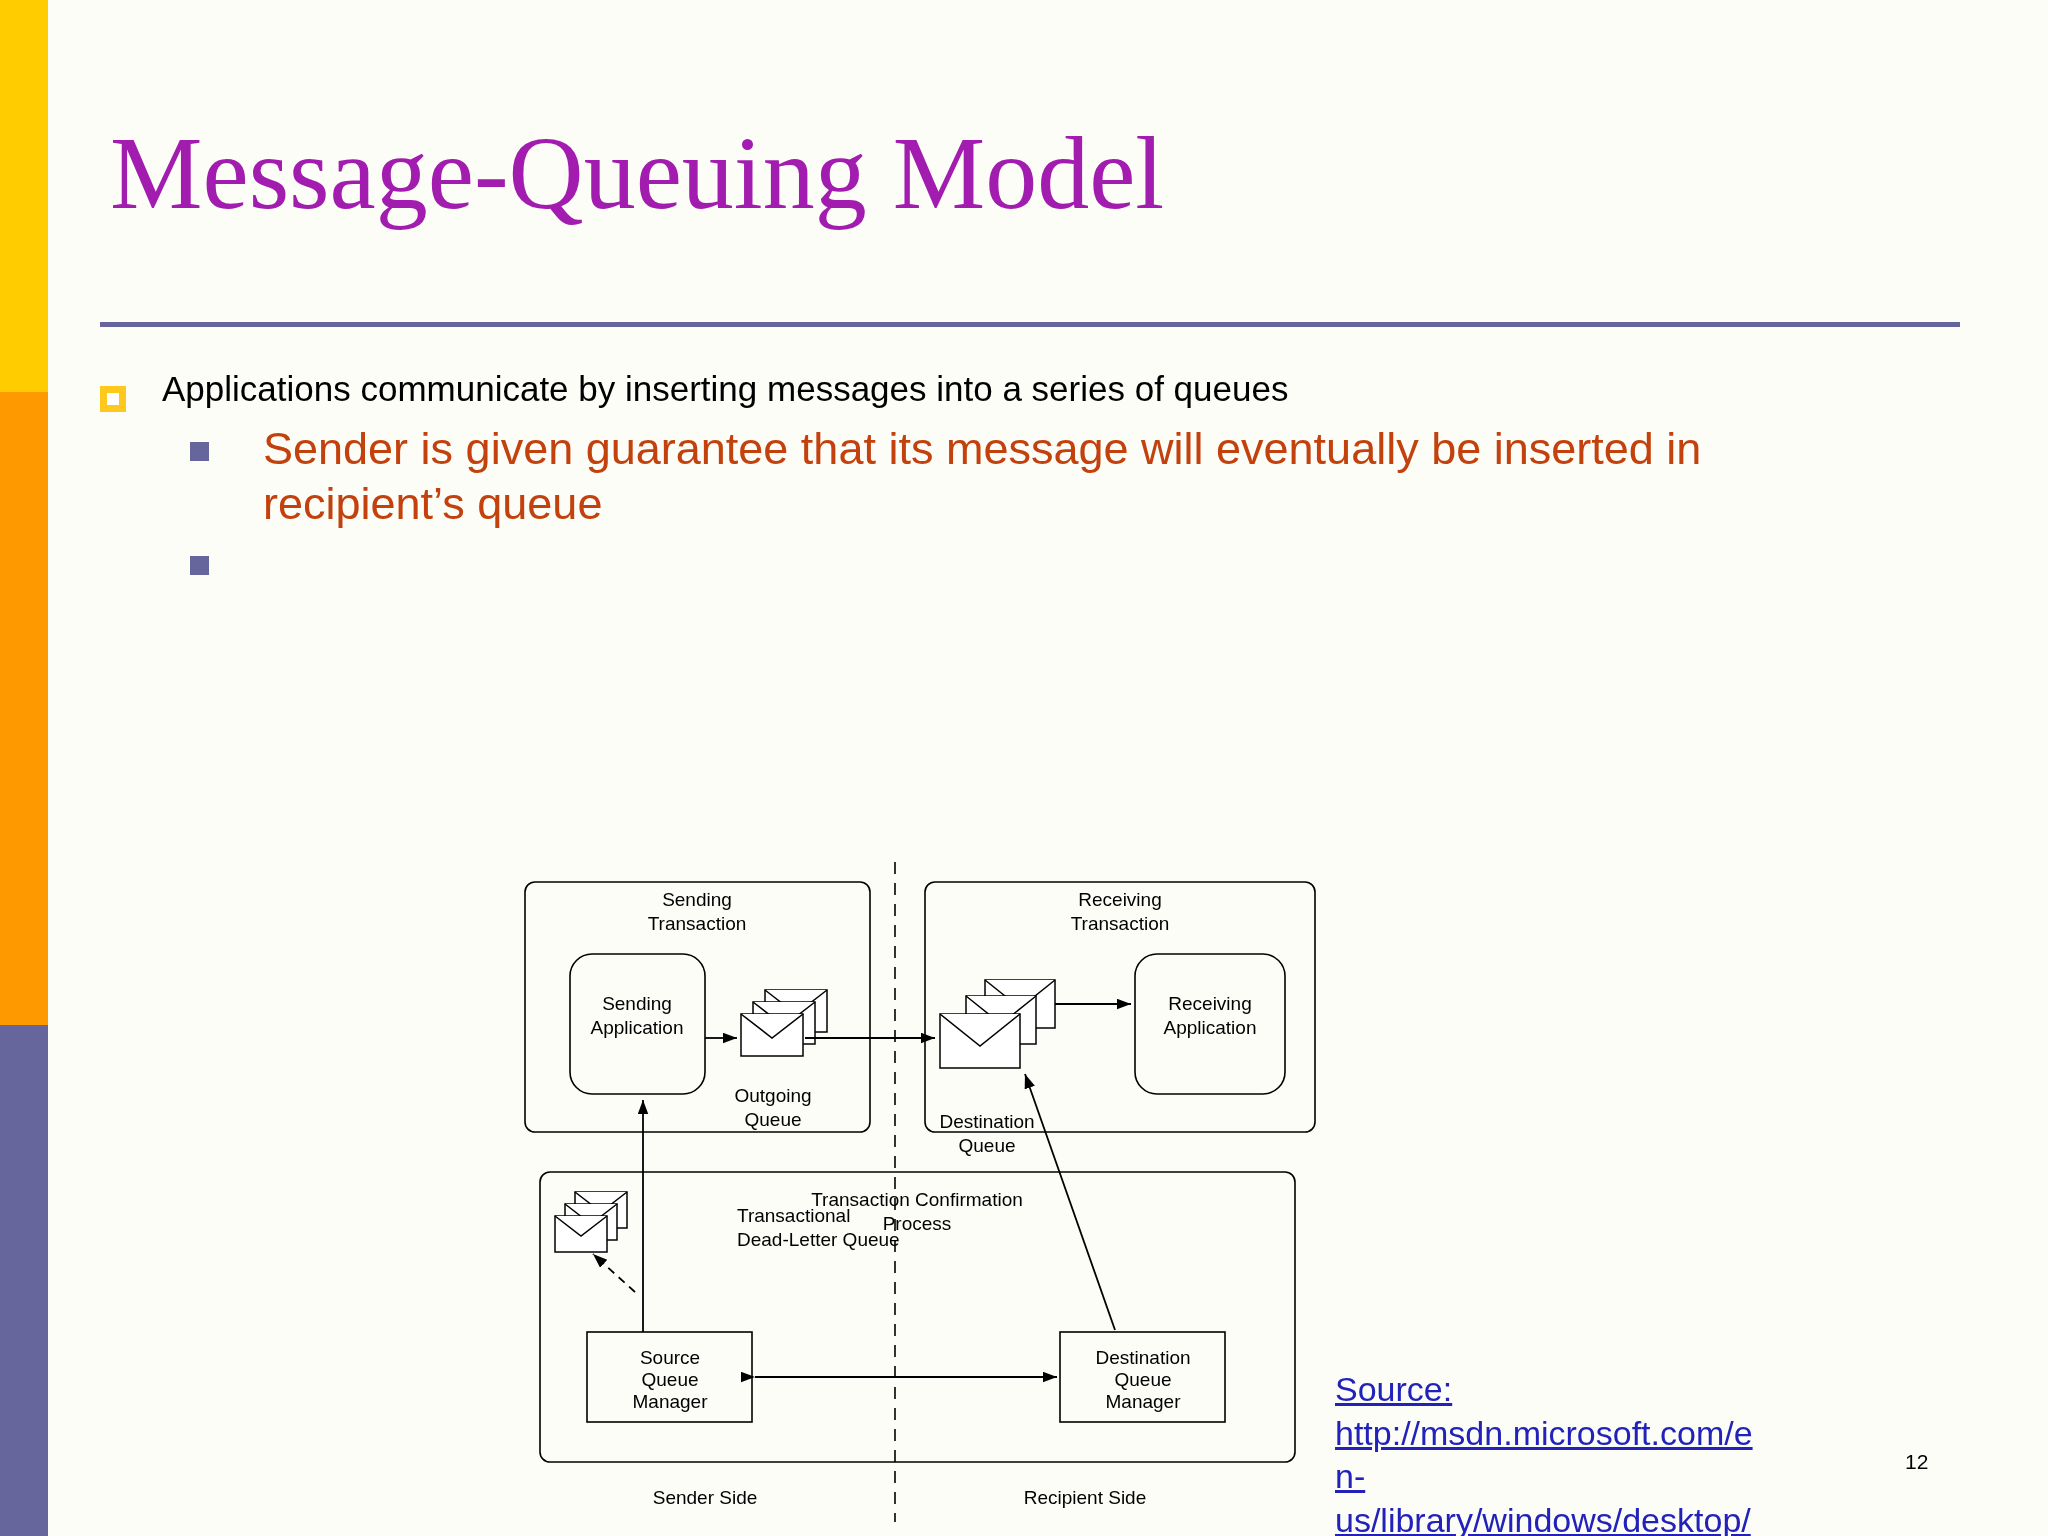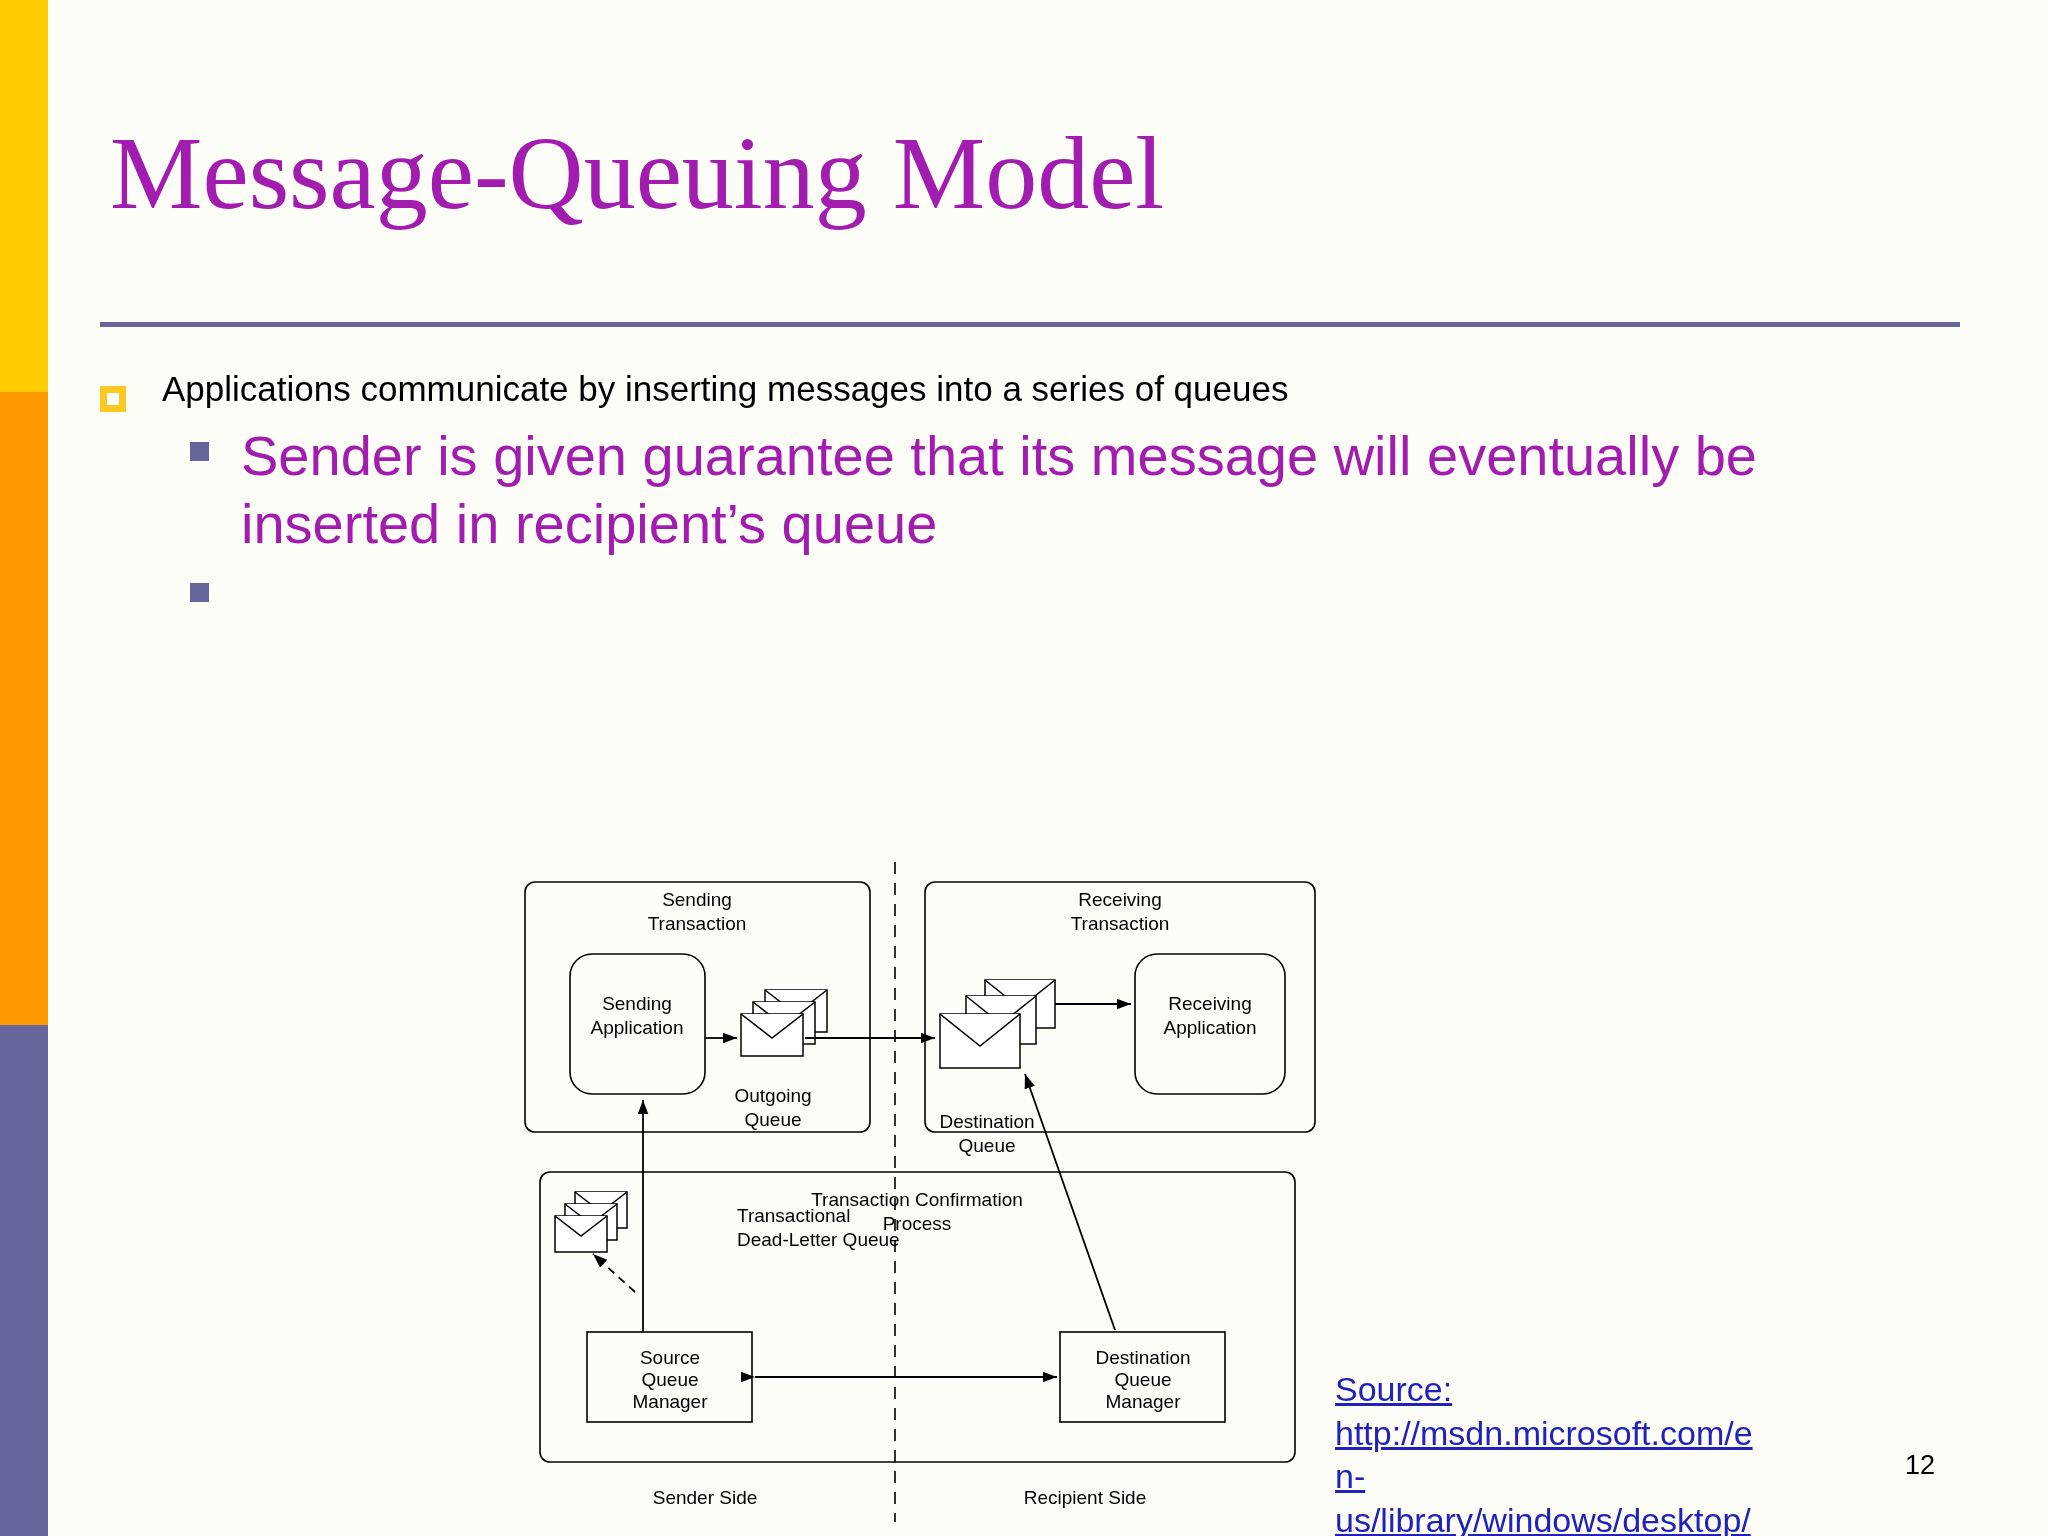--- a/index.html
+++ b/index.html
@@ -89,24 +89,25 @@
   }
   .l2-marker {
     flex: 0 0 auto;
     width: 19px;
     height: 19px;
     margin-top: 20px;
     margin-right: 32px;
     background: #66669C;
   }
   .l2-text {
-    font-size: 56px;
+    font-size: 45px;
     line-height: 1.22;
-    color: #a21caf;
+    color: #c2410c;
     max-width: 1590px;
+    margin-left: 22px;
   }
 
   
   .diagram {
     position: absolute;
     left: 515px;
     top: 862px;
     width: 840px;
     height: 660px;
   }
@@ -123,21 +124,21 @@
     color: #2222BB;
     text-decoration: underline;
     word-break: break-word;
   }
 
   
   .page-num {
     position: absolute;
     left: 1905px;
     top: 1450px;
-    font-size: 27px;
+    font-size: 21px;
     color: #000000;
   }
 </style>
 </head>
 <body>
 
 <div id="slide">
 
   <div class="rail">
     <div class="rail-band rail-yellow"></div>

